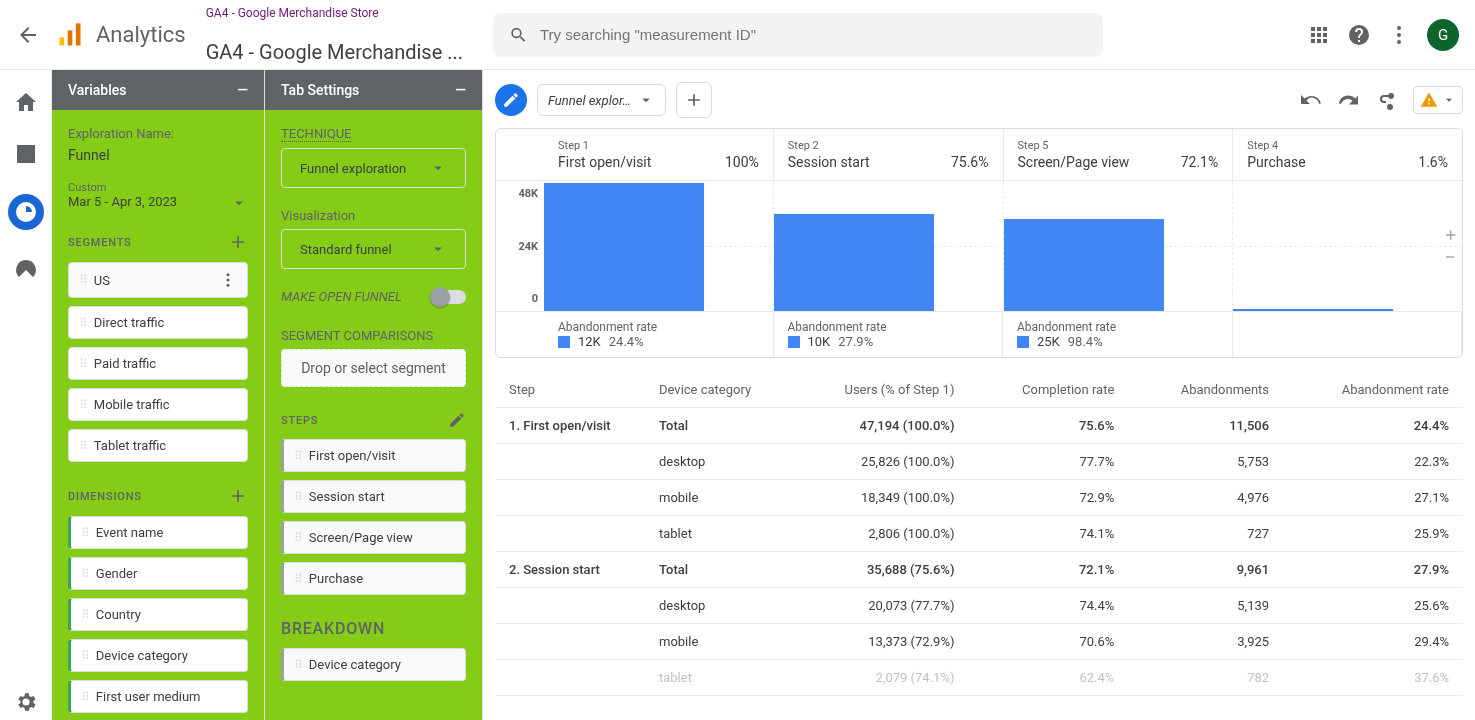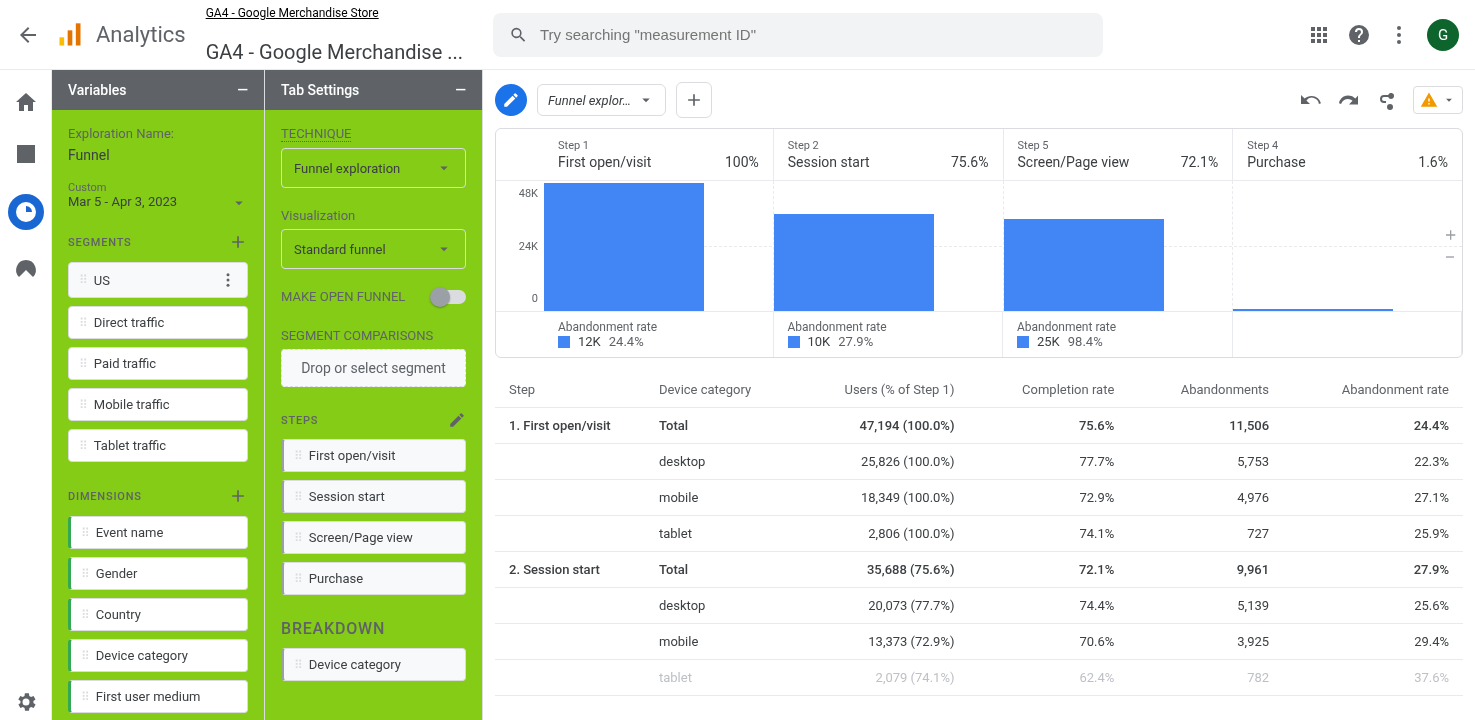--- a/index.html
+++ b/index.html
@@ -4,21 +4,21 @@
 <style>
 * { box-sizing: border-box; margin: 0; padding: 0; }
 body { font-family: 'Google Sans', Roboto, Arial, sans-serif; font-size: 13px; color: #3c4043; background: #fff; overflow: hidden; width: 1475px; height: 720px; }
 
 
 .header { height: 70px; display: flex; align-items: center; padding: 0 16px; border-bottom: 1px solid #e8eaed; }
 .back-arrow { width: 24px; height: 24px; margin-right: 16px; cursor: pointer; fill: #5f6368; }
 .logo { width: 28px; height: 28px; margin-right: 12px; }
 .app-name { font-size: 22px; color: #5f6368; margin-right: 20px; }
 .prop-info { display: flex; flex-direction: column; font-size: 12px; }
-.prop-line { color: #000000; text-decoration: underline; }
+.prop-line { color: #701a75; }
 .prop-main { font-size: 20px; color: #3c4043; margin-top: 20px; }
 .search { flex: 1; max-width: 610px; margin: 0 auto 0 30px; height: 44px; background: #f1f3f4; border-radius: 8px; display: flex; align-items: center; padding: 0 16px; }
 .search svg { width: 20px; height: 20px; fill: #5f6368; }
 .search input { border: none; background: transparent; outline: none; margin-left: 12px; font-size: 15px; color: #5f6368; width: 100%; }
 .header-right { display: flex; align-items: center; gap: 16px; margin-left: auto; }
 .header-icon { width: 24px; height: 24px; fill: #5f6368; cursor: pointer; }
 .avatar { width: 32px; height: 32px; border-radius: 50%; background: #0d652d; color: #fff; display: flex; align-items: center; justify-content: center; font-size: 15px; }
 
 
 .main { display: flex; height: calc(100% - 56px); }
@@ -51,25 +51,25 @@
 .plus-icon { width: 20px; height: 20px; fill: #5f6368; cursor: pointer; }
 .pencil-icon { width: 18px; height: 18px; fill: #5f6368; cursor: pointer; }
 
 .chip { border: 1px solid #dadce0; border-radius: 4px; padding: 8px 10px; margin-bottom: 8px; font-size: 13px; display: flex; align-items: center; cursor: move; background: #fff; }
 .chip .drag { color: #dadce0; margin-right: 8px; font-size: 12px; letter-spacing: -2px; }
 .chip.hovered { background: #f8f9fa; position: relative; }
 .chip.hovered .more { margin-left: auto; fill: #5f6368; width: 18px; }
 .chip.dim-chip { border-left: 3px solid #34a853; }
 .chip.step-chip { border-left: 3px solid #9aa0a6; background: #f8f9fa; }
 
-.select-box { border: 1px solid #dadce0; border-radius: 4px; padding: 10px 12px; display: flex; justify-content: space-between; align-items: center; margin-bottom: 20px; cursor: pointer; }
+.select-box { border: 1px solid #dadce0; border-radius: 4px; padding: 10px 18px; display: flex; justify-content: space-between; align-items: center; margin-bottom: 20px; cursor: pointer; }
 .select-box svg { width: 18px; height: 18px; fill: #5f6368; }
 .drop-zone { border: 1px dashed #dadce0; border-radius: 4px; padding: 10px; text-align: center; color: #5f6368; font-size: 14px; background: #f8f9fa; }
 
-.toggle-row { display: flex; justify-content: space-between; align-items: center; margin-bottom: 24px; }
+.toggle-row { display: flex; justify-content: space-between; align-items: center; margin-bottom: 24px; font-style: italic; }
 .toggle { width: 34px; height: 14px; background: #dadce0; border-radius: 10px; position: relative; }
 .toggle::after { content:''; position: absolute; left: -2px; top: -3px; width: 20px; height: 20px; background: #9aa0a6; border-radius: 50%; box-shadow: 0 1px 2px rgba(0,0,0,.3);}
 
 
 .canvas { flex: 1; display: flex; flex-direction: column; padding: 12px; overflow: hidden; }
 .canvas-toolbar { display: flex; align-items: center; gap: 10px; margin-bottom: 10px; }
 .edit-fab { width: 32px; height: 32px; border-radius: 50%; background: #1a73e8; display: flex; align-items: center; justify-content: center; }
 .edit-fab svg { width: 18px; height: 18px; fill: #fff; }
 .tab-chip { display: flex; align-items: center; gap: 6px; padding: 6px 10px; border: 1px solid #dadce0; border-radius: 6px; cursor: pointer; font-style: italic; }
 .tab-chip svg { width: 18px; height: 18px; fill: #5f6368; }
@@ -78,21 +78,21 @@
 .warn-chip { border: 1px solid #dadce0; border-radius: 4px; padding: 4px 6px; display: flex; align-items: center; gap: 4px; }
 .warn-chip svg:first-child { fill: #f29900; width: 18px; height: 18px; }
 
 .chart-card { border: 1px solid #dadce0; border-radius: 6px; overflow: hidden; flex-shrink: 0; }
 .funnel-header { display: flex; border-bottom: 1px solid #e8eaed; }
 .funnel-header .yaxis-space { width: 48px; }
 .step-head { flex: 1; padding: 10px 14px; border-right: 1px solid #e8eaed; }
 .step-head:last-child { border-right: none; }
 .step-head .step-num { font-size: 11px; color: #5f6368; }
 .step-head .step-row { display: flex; justify-content: space-between; font-size: 14px; margin-top: 2px; }
-.funnel-body { display: flex; position: relative; height: 130px; }
+.funnel-body { display: flex; position: relative; height: 130px; font-weight: bold; }
 .y-axis { width: 48px; display: flex; flex-direction: column; justify-content: space-between; padding: 6px 6px 6px 0; text-align: right; color: #5f6368; font-size: 11px; }
 .bars { flex: 1; display: flex; align-items: flex-end; position: relative; }
 .bars::before { content:''; position:absolute; left:0; right:0; top:50%; border-top:1px dashed #e8eaed; }
 .bar-col { flex:1; border-right: 1px dashed #e8eaed; position: relative; height: 100%; display:flex; align-items:flex-end;}
 .bar-col:last-child{border-right:none;}
 .bar { width: 70%; background: #4285f4; }
 .zoom-ctrl { position: absolute; right: 4px; top: 50%; transform: translateY(-50%); display: flex; flex-direction: column; gap: 6px; }
 .zoom-ctrl svg { width: 16px; height: 16px; fill: #9aa0a6; }
 .funnel-footer { display: flex; border-top: 1px solid #e8eaed; }
 .foot-cell { flex: 1; padding: 8px 14px; border-right: 1px solid #e8eaed; }

